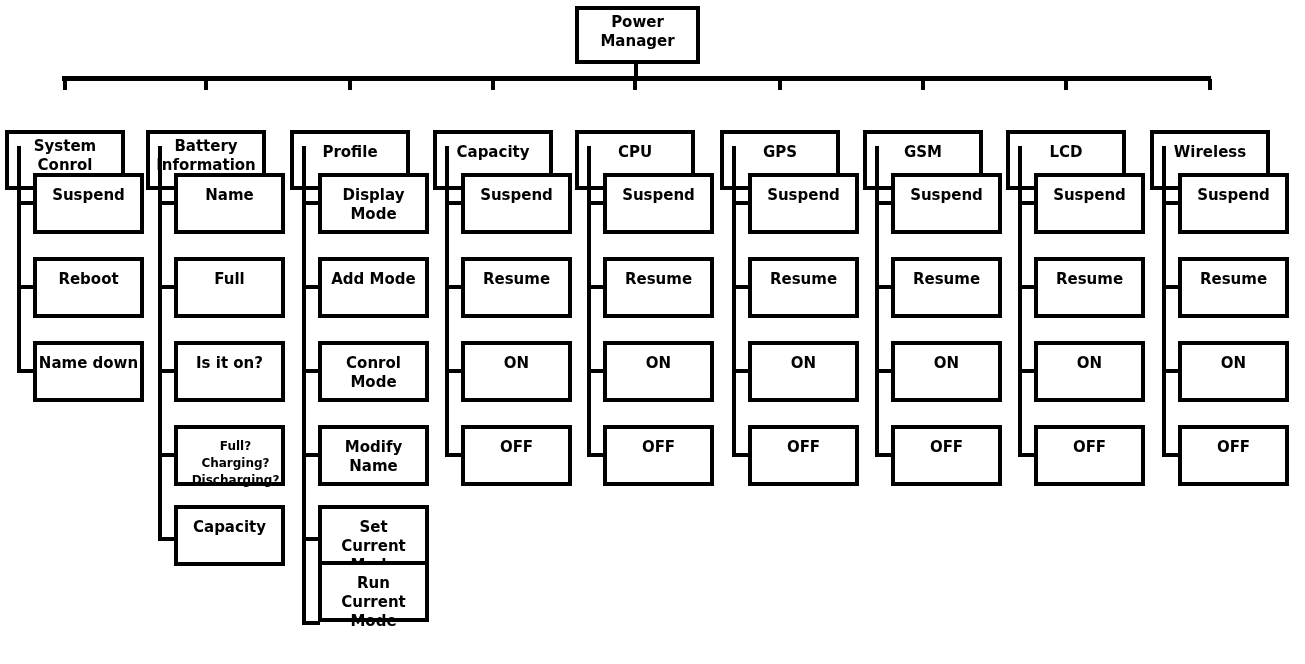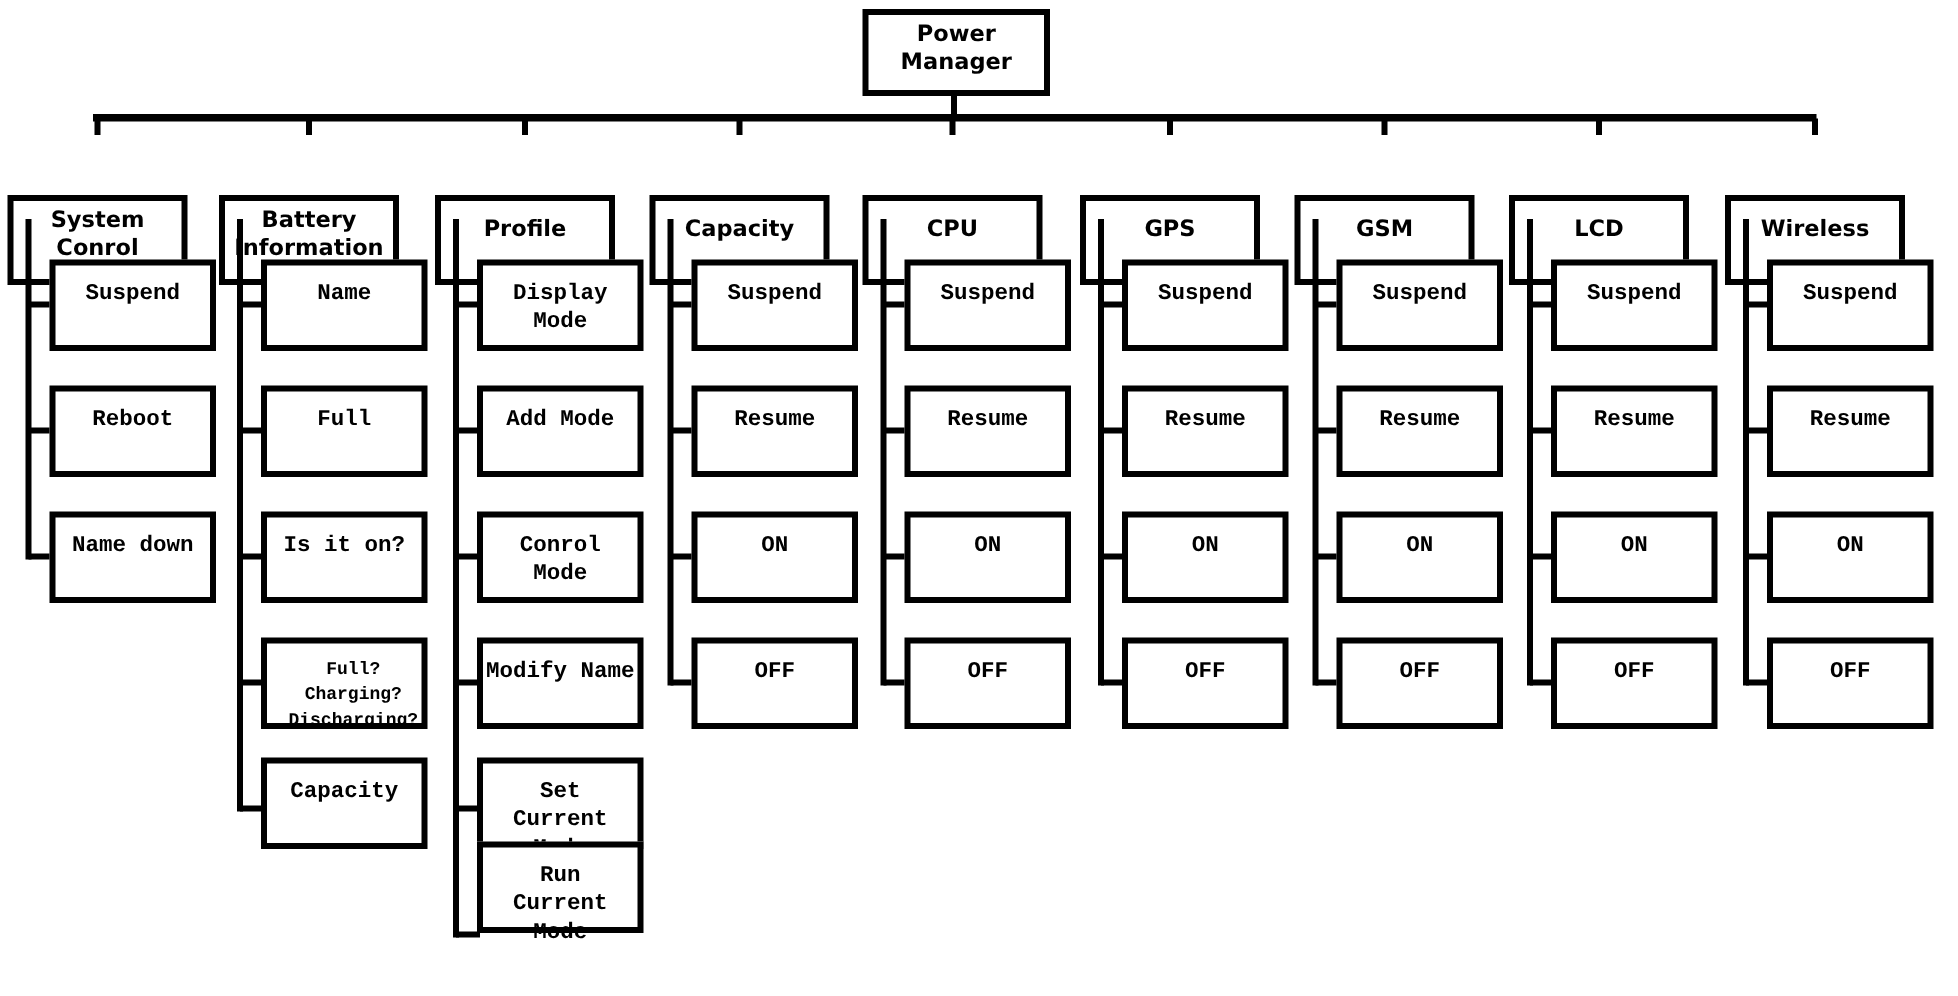--- a/index.html
+++ b/index.html
@@ -7,21 +7,21 @@
   #canvas{position:relative;width:1305px;height:664px;background:#ffffff;overflow:hidden;}
 
   .node{
     position:absolute;box-sizing:border-box;
     border:4px solid #000;background:#fff;color:#000;
     text-align:center;font-weight:bold;font-size:15px;line-height:19px;
   }
   .root{left:575px;top:6px;width:125px;height:58px;padding:3px 12px 0;}
   .parent{left:var(--x);top:102px;width:120px;height:60px;padding-top:9px;margin-top:28px;}
   .parent.two{padding-top:3px;}
-  .child{left:calc(var(--x) + 28px);width:111px;height:61px;padding-top:9px;font-family:Liberation Mono, monospace;}
+  .child{left:calc(var(--x) + 28px);width:111px;height:61px;padding-top:9px;}
   .wrap{padding-left:13px;padding-right:13px;}
   .small{font-size:12px;line-height:17px;padding-top:9px;padding-left:12px;}
 
   .c1{top:173px}.c2{top:257px}.c3{top:341px}.c4{top:425px}.c5{top:505px}.c6{top:561px}
 
   .line{position:absolute;background:#000;}
   .bus{left:62px;top:76px;width:1149px;height:5px;}
   .root-stub{left:634px;top:62px;width:4px;height:16px;}
   .stub{left:calc(var(--x) + 58px);top:79px;width:4px;height:11px;}
   .trunk{left:calc(var(--x) + 12px);top:146px;width:4px;}

